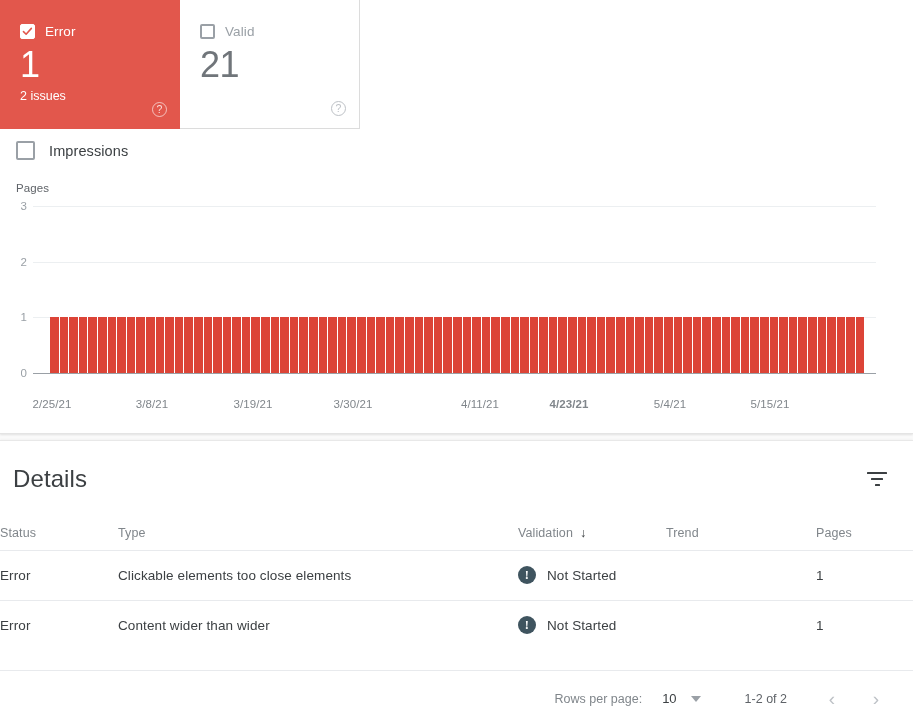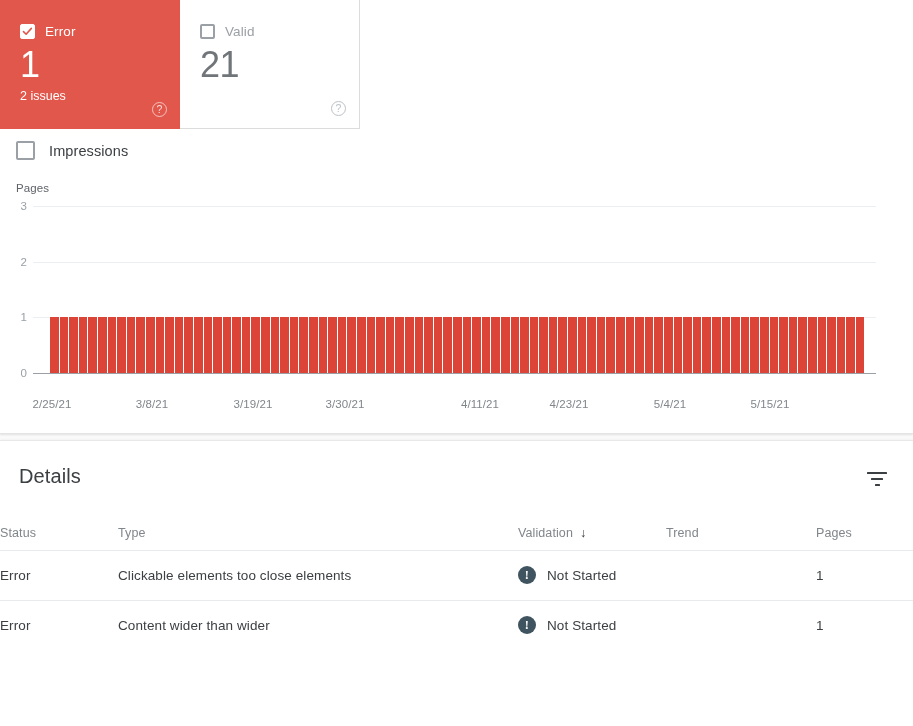--- a/index.html
+++ b/index.html
@@ -106,22 +106,22 @@
   
   .details-card {
     position: absolute; left: 0; top: 440px; width: 913px; height: 286px;
     background: #ffffff;
     border-top: 1px solid #e8e8e8;
     box-shadow: 0 -1px 2px rgba(0,0,0,0.03);
   }
 
   .details-header { position: relative; height: 75px; }
   .details-title {
-    position: absolute; left: 19px; top: 24px;
-    font-size: 20px; color: #3c4043; font-weight: 400; letter-spacing: .1px;
+    position: absolute; left: 13px; top: 24px;
+    font-size: 24px; color: #3c4043; font-weight: 400; letter-spacing: .1px;
   }
   .filter-btn {
     position: absolute; right: 23px; top: 26px;
     width: 26px; height: 24px; cursor: pointer;
     display: flex; flex-direction: column; align-items: center; justify-content: center; gap: 3.5px;
   }
   .filter-btn i { display: block; background: #3c4043; height: 2.4px; border-radius: .5px; }
   .filter-btn i:nth-child(1) { width: 20px; }
   .filter-btn i:nth-child(2) { width: 12px; }
   .filter-btn i:nth-child(3) { width: 5px; }
@@ -326,23 +326,23 @@
             <div class="bar" title="5/18/21: 1" style="height: 55.6667px; background: rgb(220, 68, 55);"></div>
             <div class="bar" title="5/19/21: 1" style="height: 55.6667px; background: rgb(220, 68, 55);"></div>
             <div class="bar" title="5/20/21: 1" style="height: 55.6667px; background: rgb(220, 68, 55);"></div>
           </div>
       </div>
 
       <div id="xticks">
           <div class="xtick" style="left: 52px;">2/25/21</div>
           <div class="xtick" style="left: 152px;">3/8/21</div>
           <div class="xtick" style="left: 253px;">3/19/21</div>
-          <div class="xtick" style="left: 345px; text-align: center;">3/30/21</div>
+          <div class="xtick" style="left: 353px; text-align: center;">3/30/21</div>
           <div class="xtick" style="left: 480px;">4/11/21</div>
-          <div class="xtick" style="left: 569px;">4/23/21</div>
+          <div class="xtick" style="left: 569px; font-weight: bold;">4/23/21</div>
           <div class="xtick" style="left: 670px;">5/4/21</div>
           <div class="xtick" style="left: 770px;">5/15/21</div>
         </div>
     </div>
   </section>
 
   <section class="details-card">
 
     <div class="details-header">
       <h2 class="details-title">Details</h2>
@@ -393,15 +393,23 @@
                 <span class="alert-dot">!</span>
                 <span class="valid-text">Not Started</span>
               </span>
             </td>
             <td class="t-trend"><span class="spark"></span></td>
             <td class="t-pages">1</td>
           </tr>
         </tbody>
     </table>
 
+    <div class="pagination">
+      <span class="rpp-label">Rows per page:</span>
+      <span class="rpp-value">10</span>
+      <span class="rpp-caret"></span>
+      <span class="range-label">1-2 of 2</span>
+      <span class="pg-btn pg-prev">‹</span>
+      <span class="pg-btn pg-next">›</span>
+    </div>
 
   </section>
 </div>
 
 </body></html>

